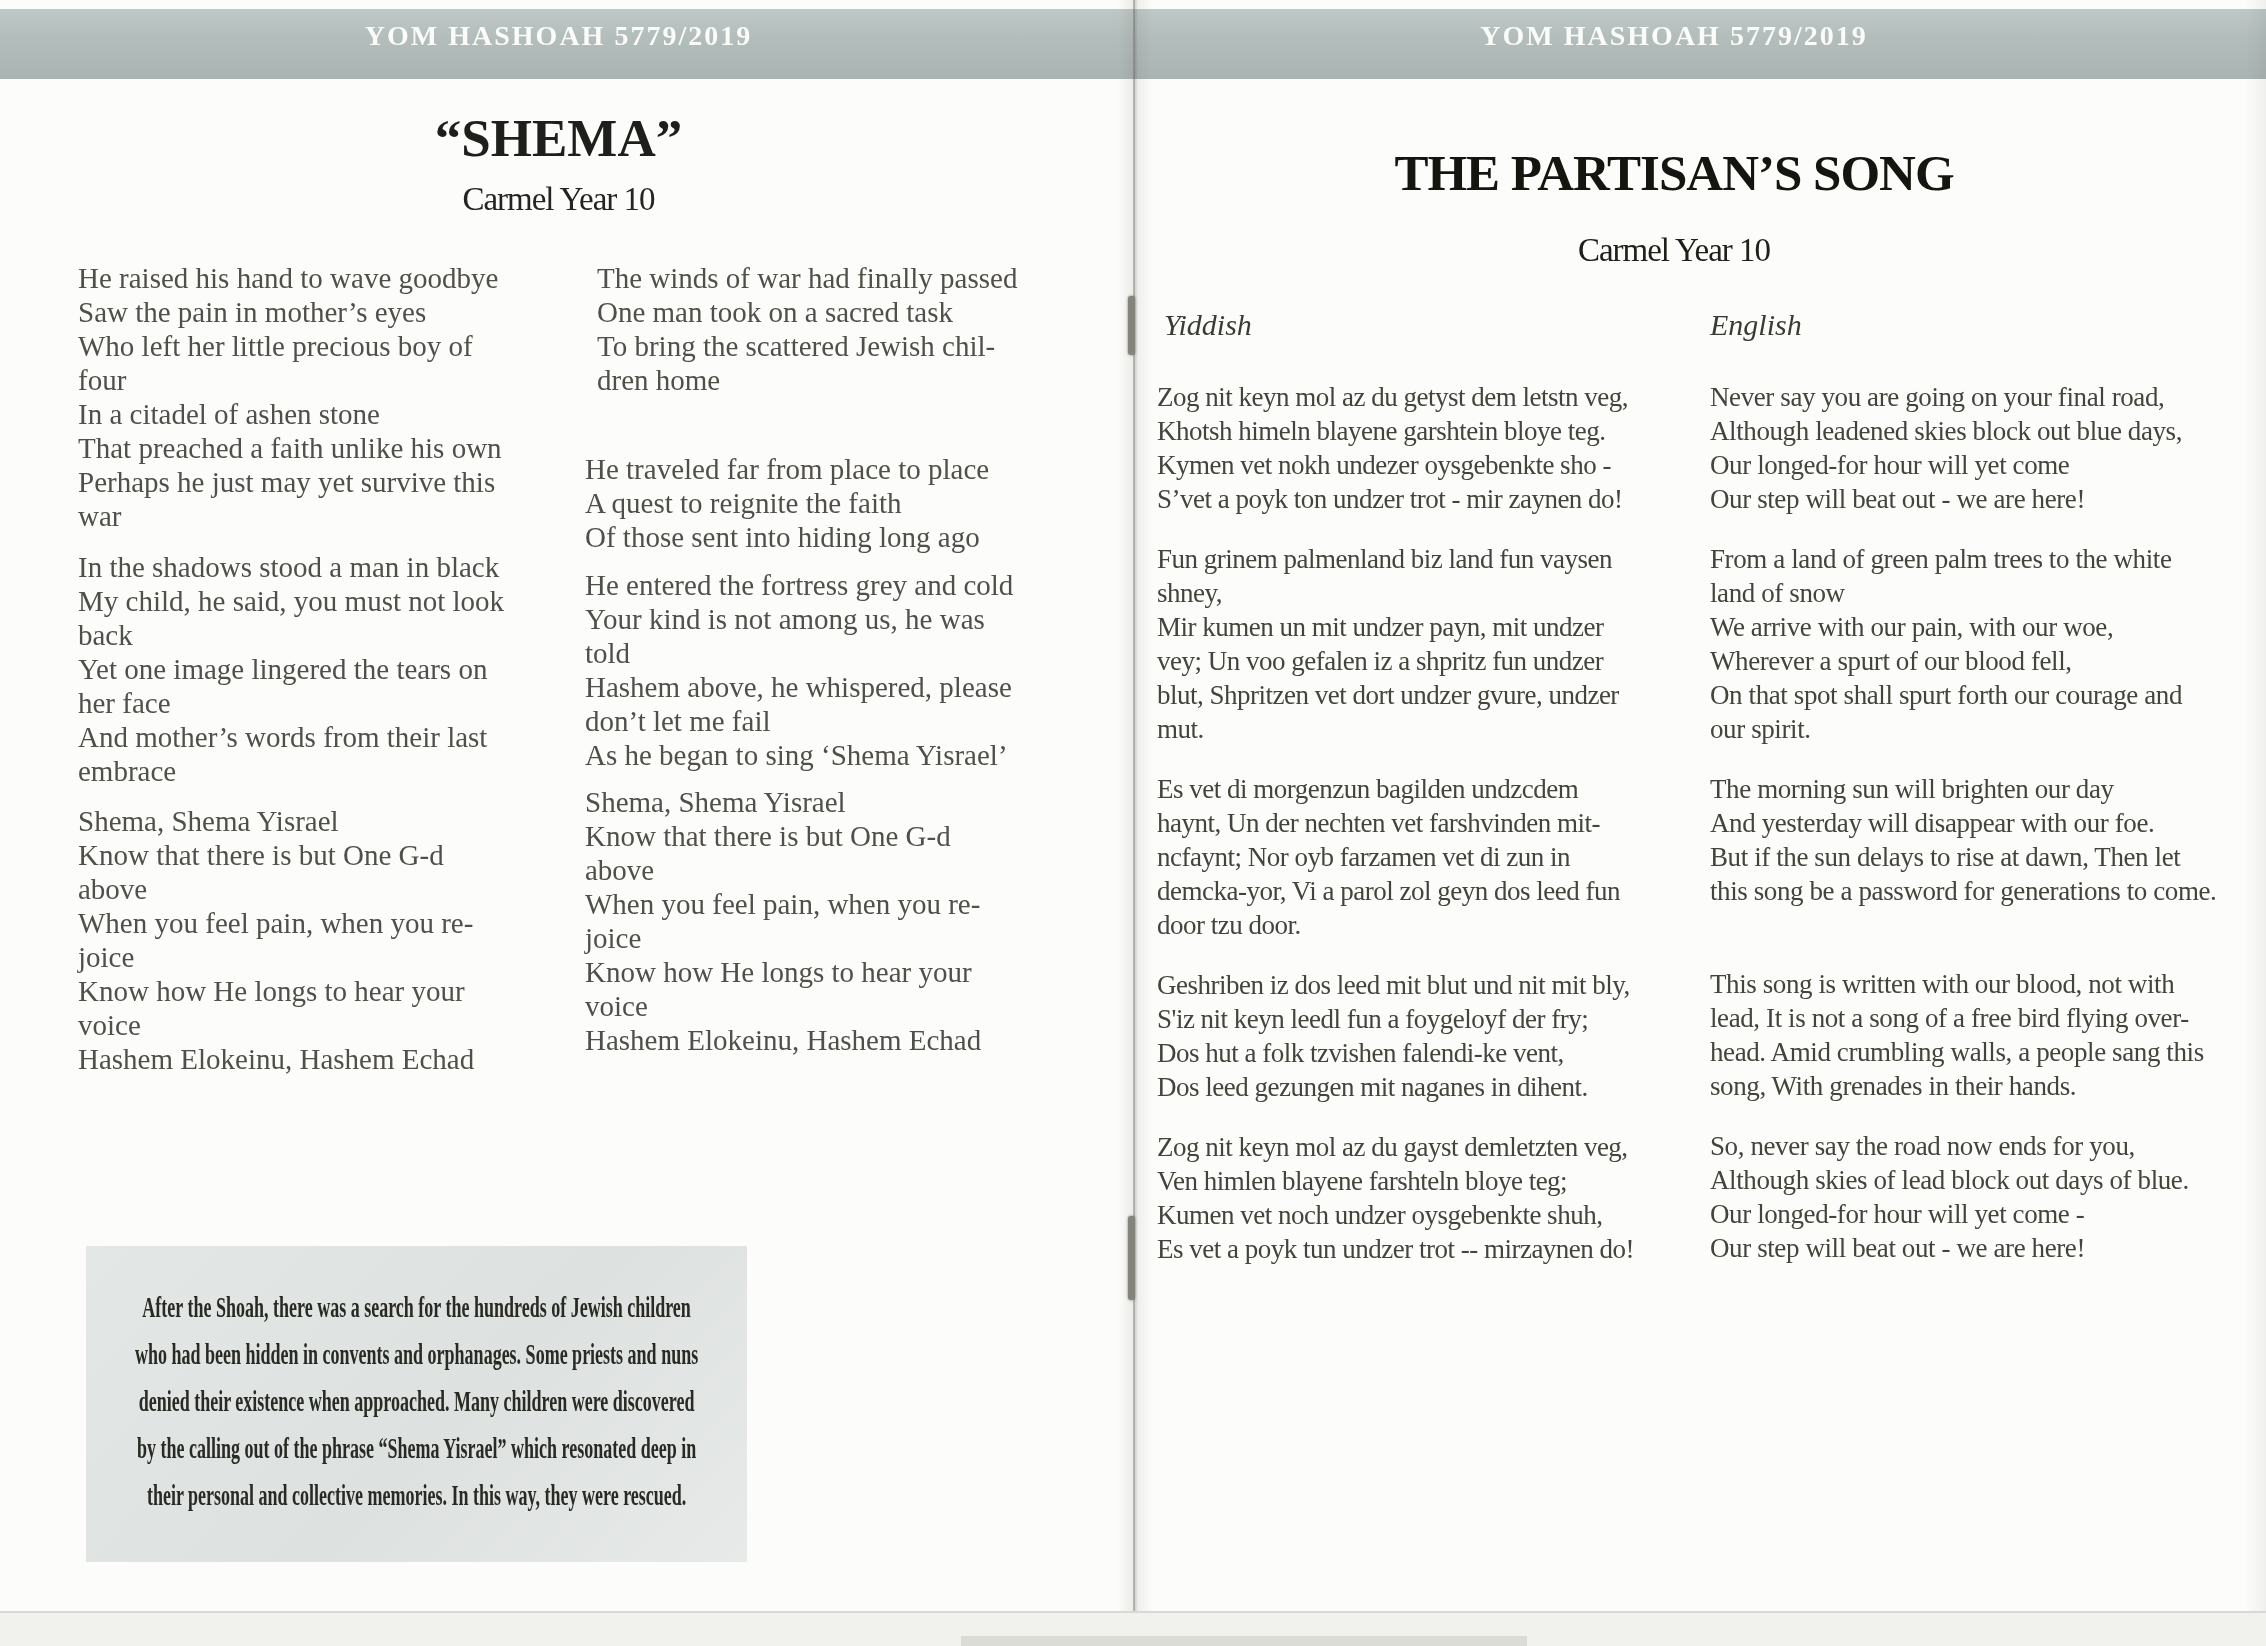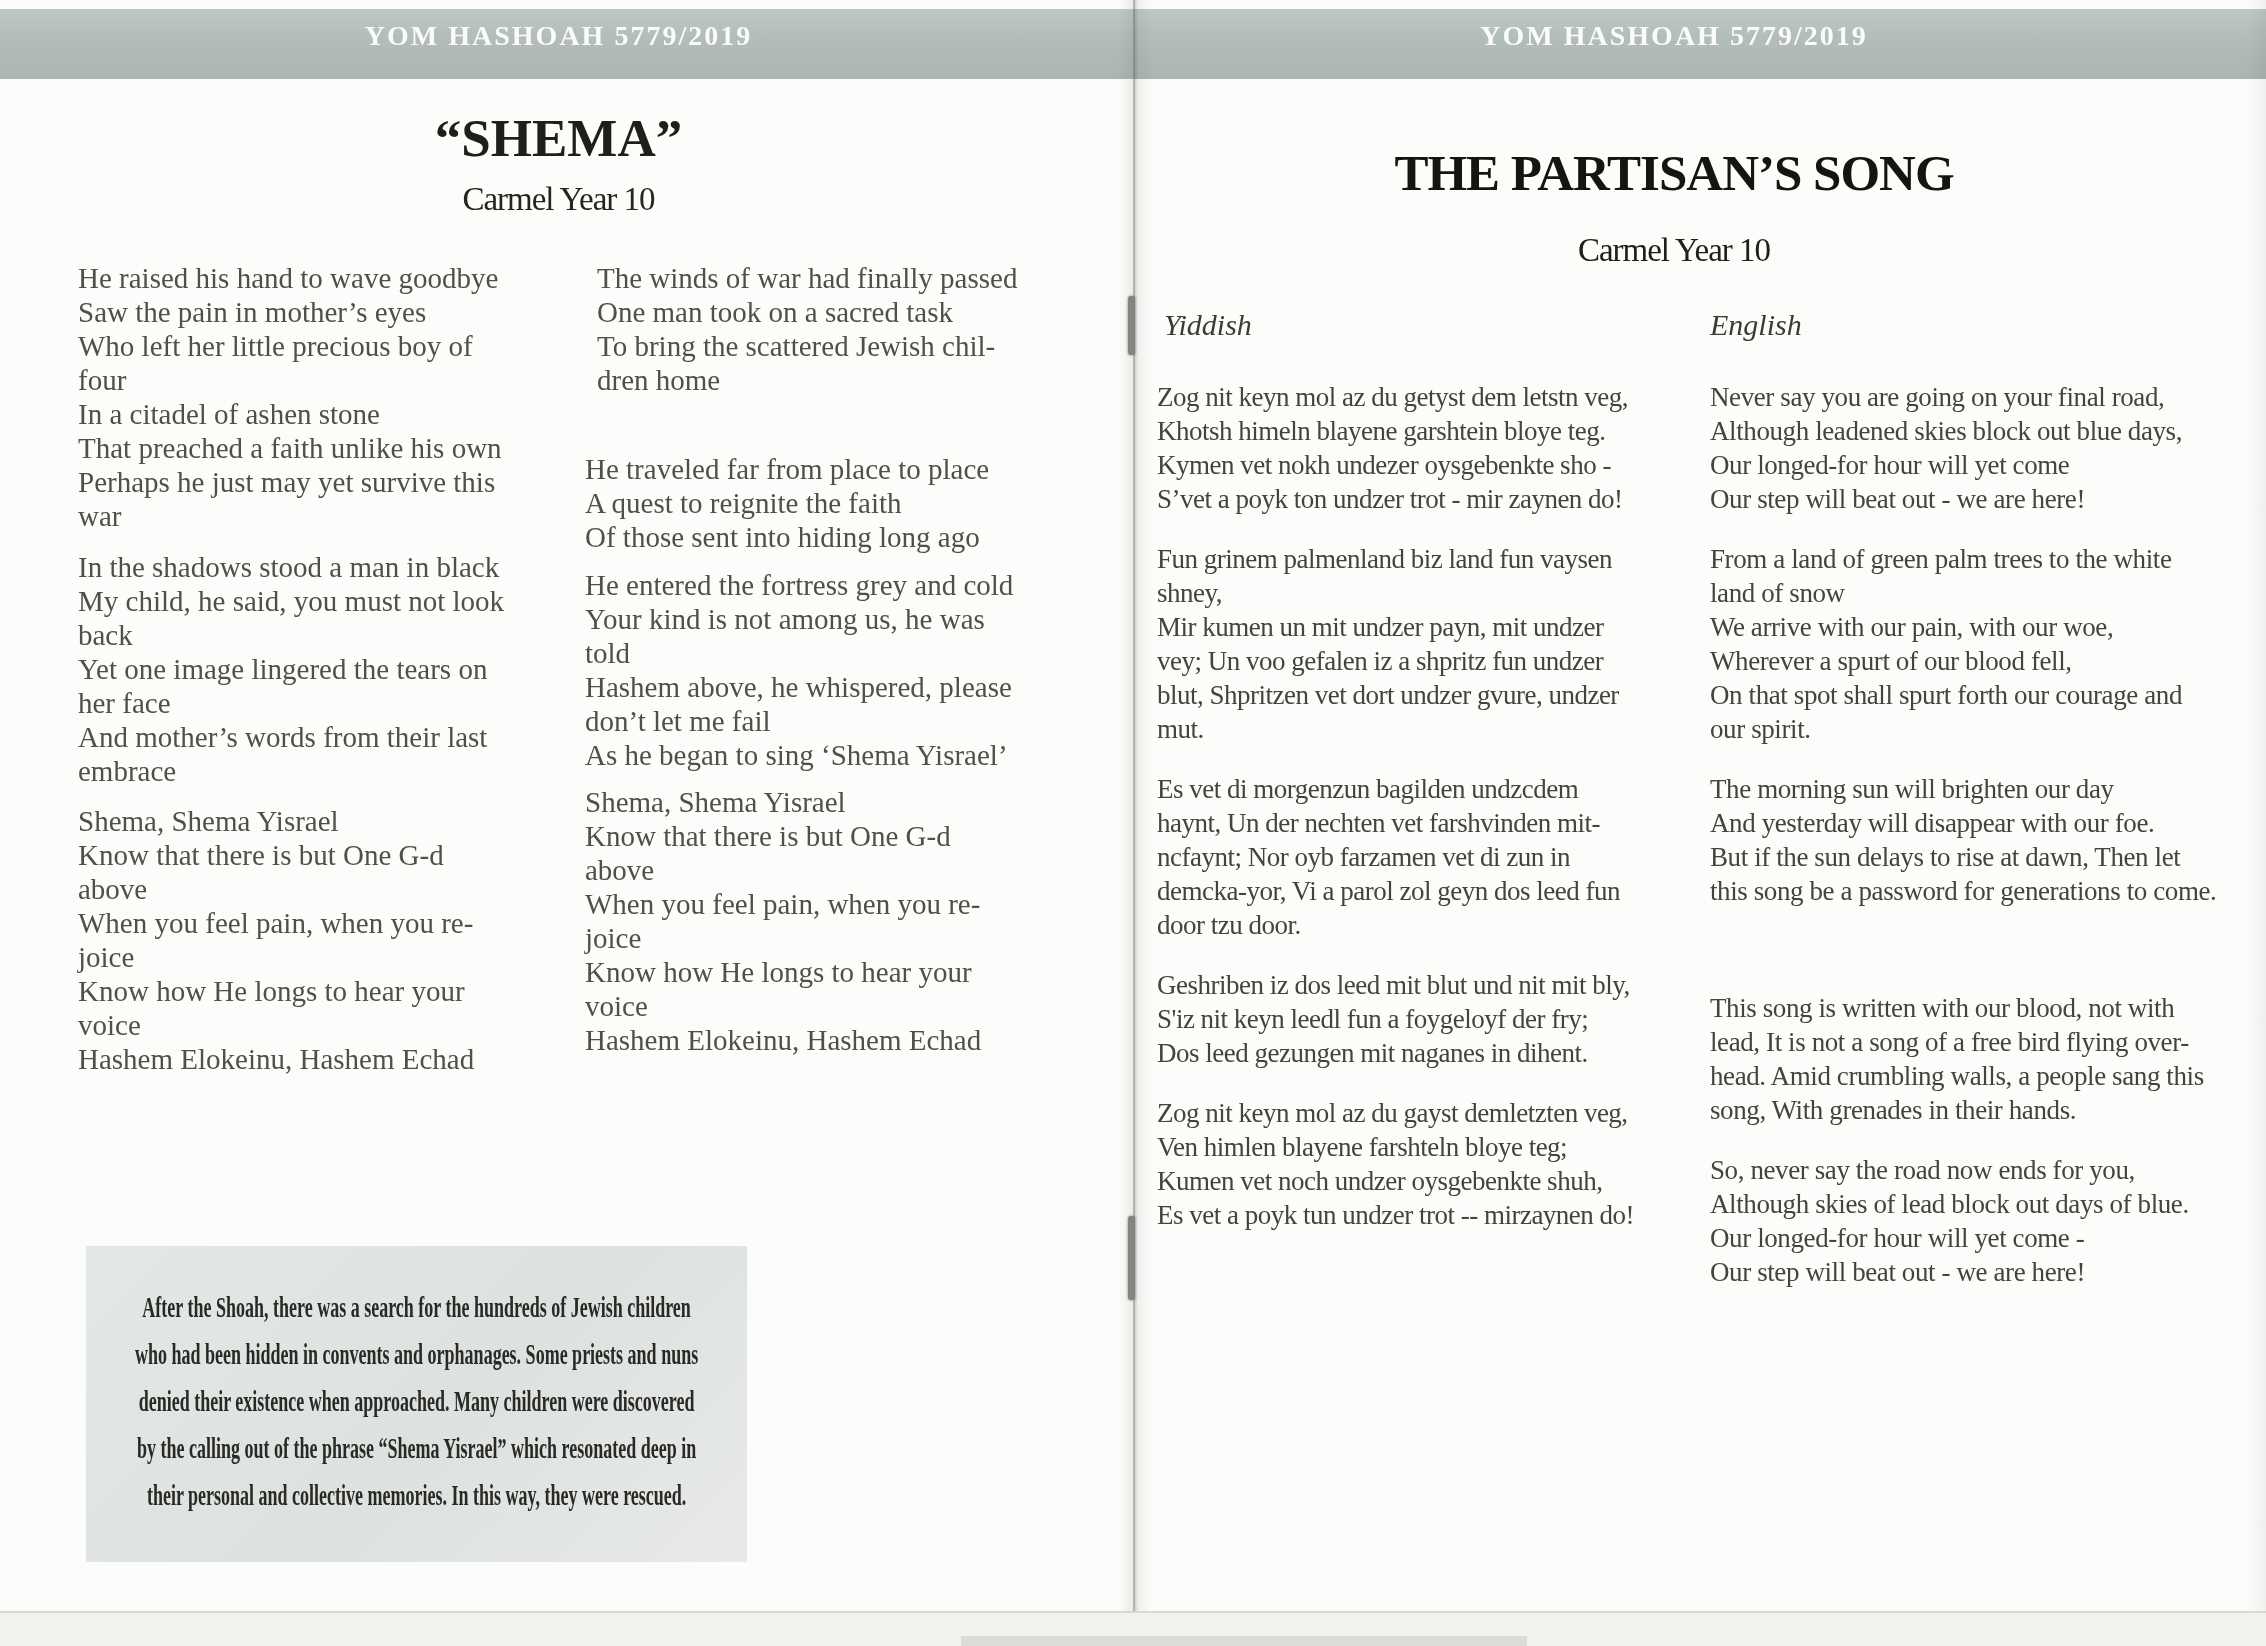--- a/index.html
+++ b/index.html
@@ -50,21 +50,21 @@
       font-size:51px;font-weight:bold;letter-spacing:-1px;color:#15150f;white-space:nowrap;}
   .rp-subtitle{position:absolute;left:1134px;width:1080px;top:232px;text-align:center;
       font-size:33px;letter-spacing:-1px;color:#20201b;}
   .col-label{position:absolute;top:308px;font-style:italic;font-size:30px;color:#3b3b33;}
   #label-yiddish{left:1142px;margin-left:22px;}
   #label-english{left:1710px;}
   .rcol{position:absolute;top:380px;font-size:27px;line-height:34px;color:#44443c;}
   #ycol{left:1157px;width:532px;letter-spacing:-0.5px;}
   #ecol{left:1710px;width:552px;letter-spacing:-0.4px;}
   .rcol .stanza{margin-bottom:26px;}
-  #ecol .stanza:nth-child(3){margin-bottom:83px;}
+  #ecol .stanza:nth-child(3){margin-bottom:59px;}
 
   
   .bottom-edge{position:absolute;left:0;top:1611px;width:2266px;height:35px;
       background:#f1f1ee;border-top:2px solid #d9d9d4;}
   .bottom-sliver{position:absolute;left:961px;top:1636px;width:566px;height:9.8px;
       background:#dcdcd7;}
   .right-shade{position:absolute;right:0;top:0;width:21.5px;height:1611px;
       background:linear-gradient(90deg,rgba(0,0,0,0),rgba(0,0,0,.05));}
 </style>
 </head>
@@ -176,20 +176,21 @@
       <div class="stanza">
         <div class="line">Es vet di morgenzun bagilden undzcdem</div>
         <div class="line">haynt, Un der nechten vet farshvinden mit-</div>
         <div class="line">ncfaynt; Nor oyb farzamen vet di zun in</div>
         <div class="line">demcka-yor, Vi a parol zol geyn dos leed fun</div>
         <div class="line">door tzu door.</div>
       </div>
       <div class="stanza">
         <div class="line">Geshriben iz dos leed mit blut und nit mit bly,</div>
         <div class="line">S'iz nit keyn leedl fun a foygeloyf der fry;</div>
+        <div class="line">Dos hut a folk tzvishen falendi-ke vent,</div>
         <div class="line">Dos leed gezungen mit naganes in dihent.</div>
       </div>
       <div class="stanza">
         <div class="line">Zog nit keyn mol az du gayst demletzten veg,</div>
         <div class="line">Ven himlen blayene farshteln bloye teg;</div>
         <div class="line">Kumen vet noch undzer oysgebenkte shuh,</div>
         <div class="line">Es vet a poyk tun undzer trot -- mirzaynen do!</div>
       </div>
     </div>
   <div class="rcol" id="ecol">

